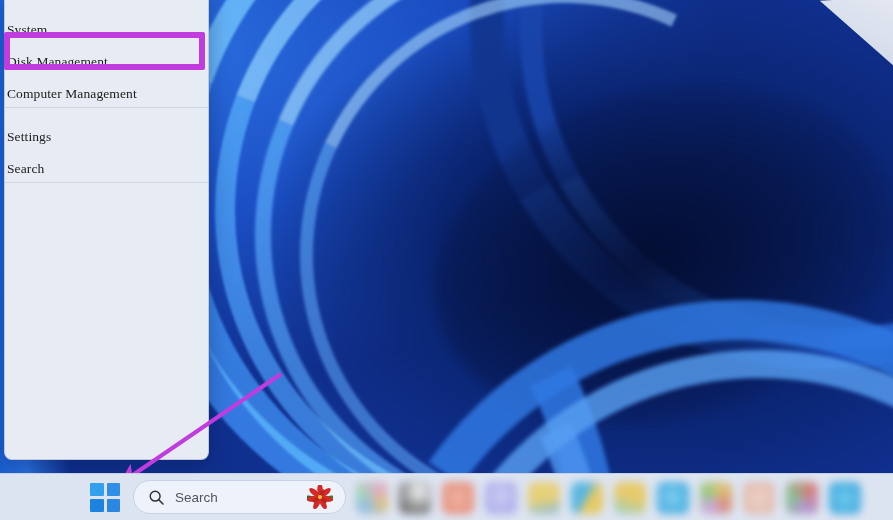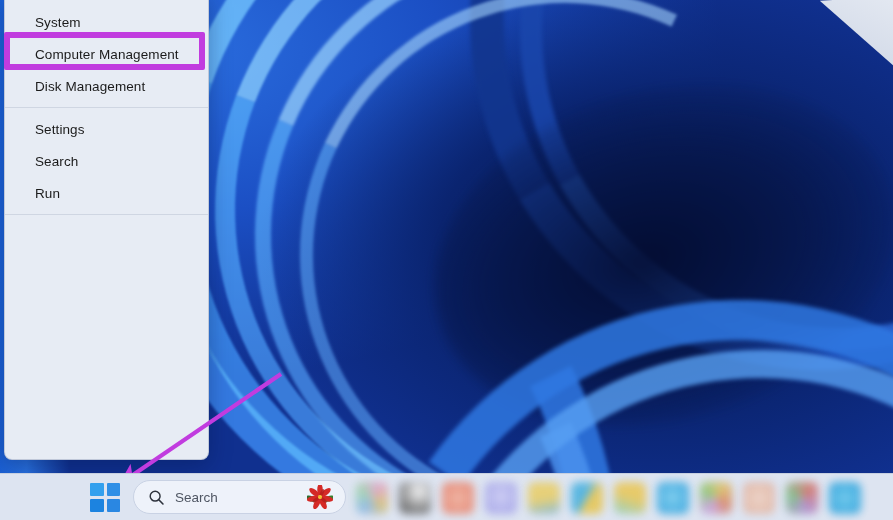--- a/index.html
+++ b/index.html
@@ -106,27 +106,28 @@
     box-shadow:0 6px 22px rgba(0,20,70,.35);
     border:1px solid rgba(160,172,196,.55);
     border-top:none;
     overflow:hidden;
   }
   .menu-list { padding-top:12px; }
   .menu-item {
     position:relative;
     height:32px;
     display:flex;
-    align-items:center;
-    padding-left:30px;
+    align-items:flex-end;
+    padding-left:2px;
     padding-right:12px;
     font-size:13.5px;
     color:#1b1b1b;
     letter-spacing:.1px;
     cursor:default;
+    font-family:Liberation Serif, serif;
   }
   .menu-item .chev {
     margin-left:auto;
     font-size:11px;
     color:#4a4a4a;
     font-weight:700;
     transform:scaleY(1.25);
   }
   .menu-sep {
     height:1px;
@@ -240,38 +241,35 @@
     <div class="left-glow"></div>
     <div class="corner-sheet"></div>
   </div>
 
   <div id="winx-menu">
     <div class="menu-list">
       <div class="menu-item">
         <span>System</span>
       </div>
       <div class="menu-item">
+        <span>Disk Management</span>
+      </div>
+      <div class="menu-item">
         <span>Computer Management</span>
       </div>
-      <div class="menu-item">
-        <span>Disk Management</span>
-      </div>
     </div>
 
     <div class="menu-sep"></div>
 
     <div>
       <div class="menu-item">
         <span>Settings</span>
       </div>
       <div class="menu-item">
         <span>Search</span>
-      </div>
-      <div class="menu-item">
-        <span>Run</span>
       </div>
     </div>
 
     <div class="menu-sep"></div>
 
   </div>
 
   <div id="highlight-box"></div>
 
   <svg id="arrow-annotation" viewBox="0 0 893 520">

